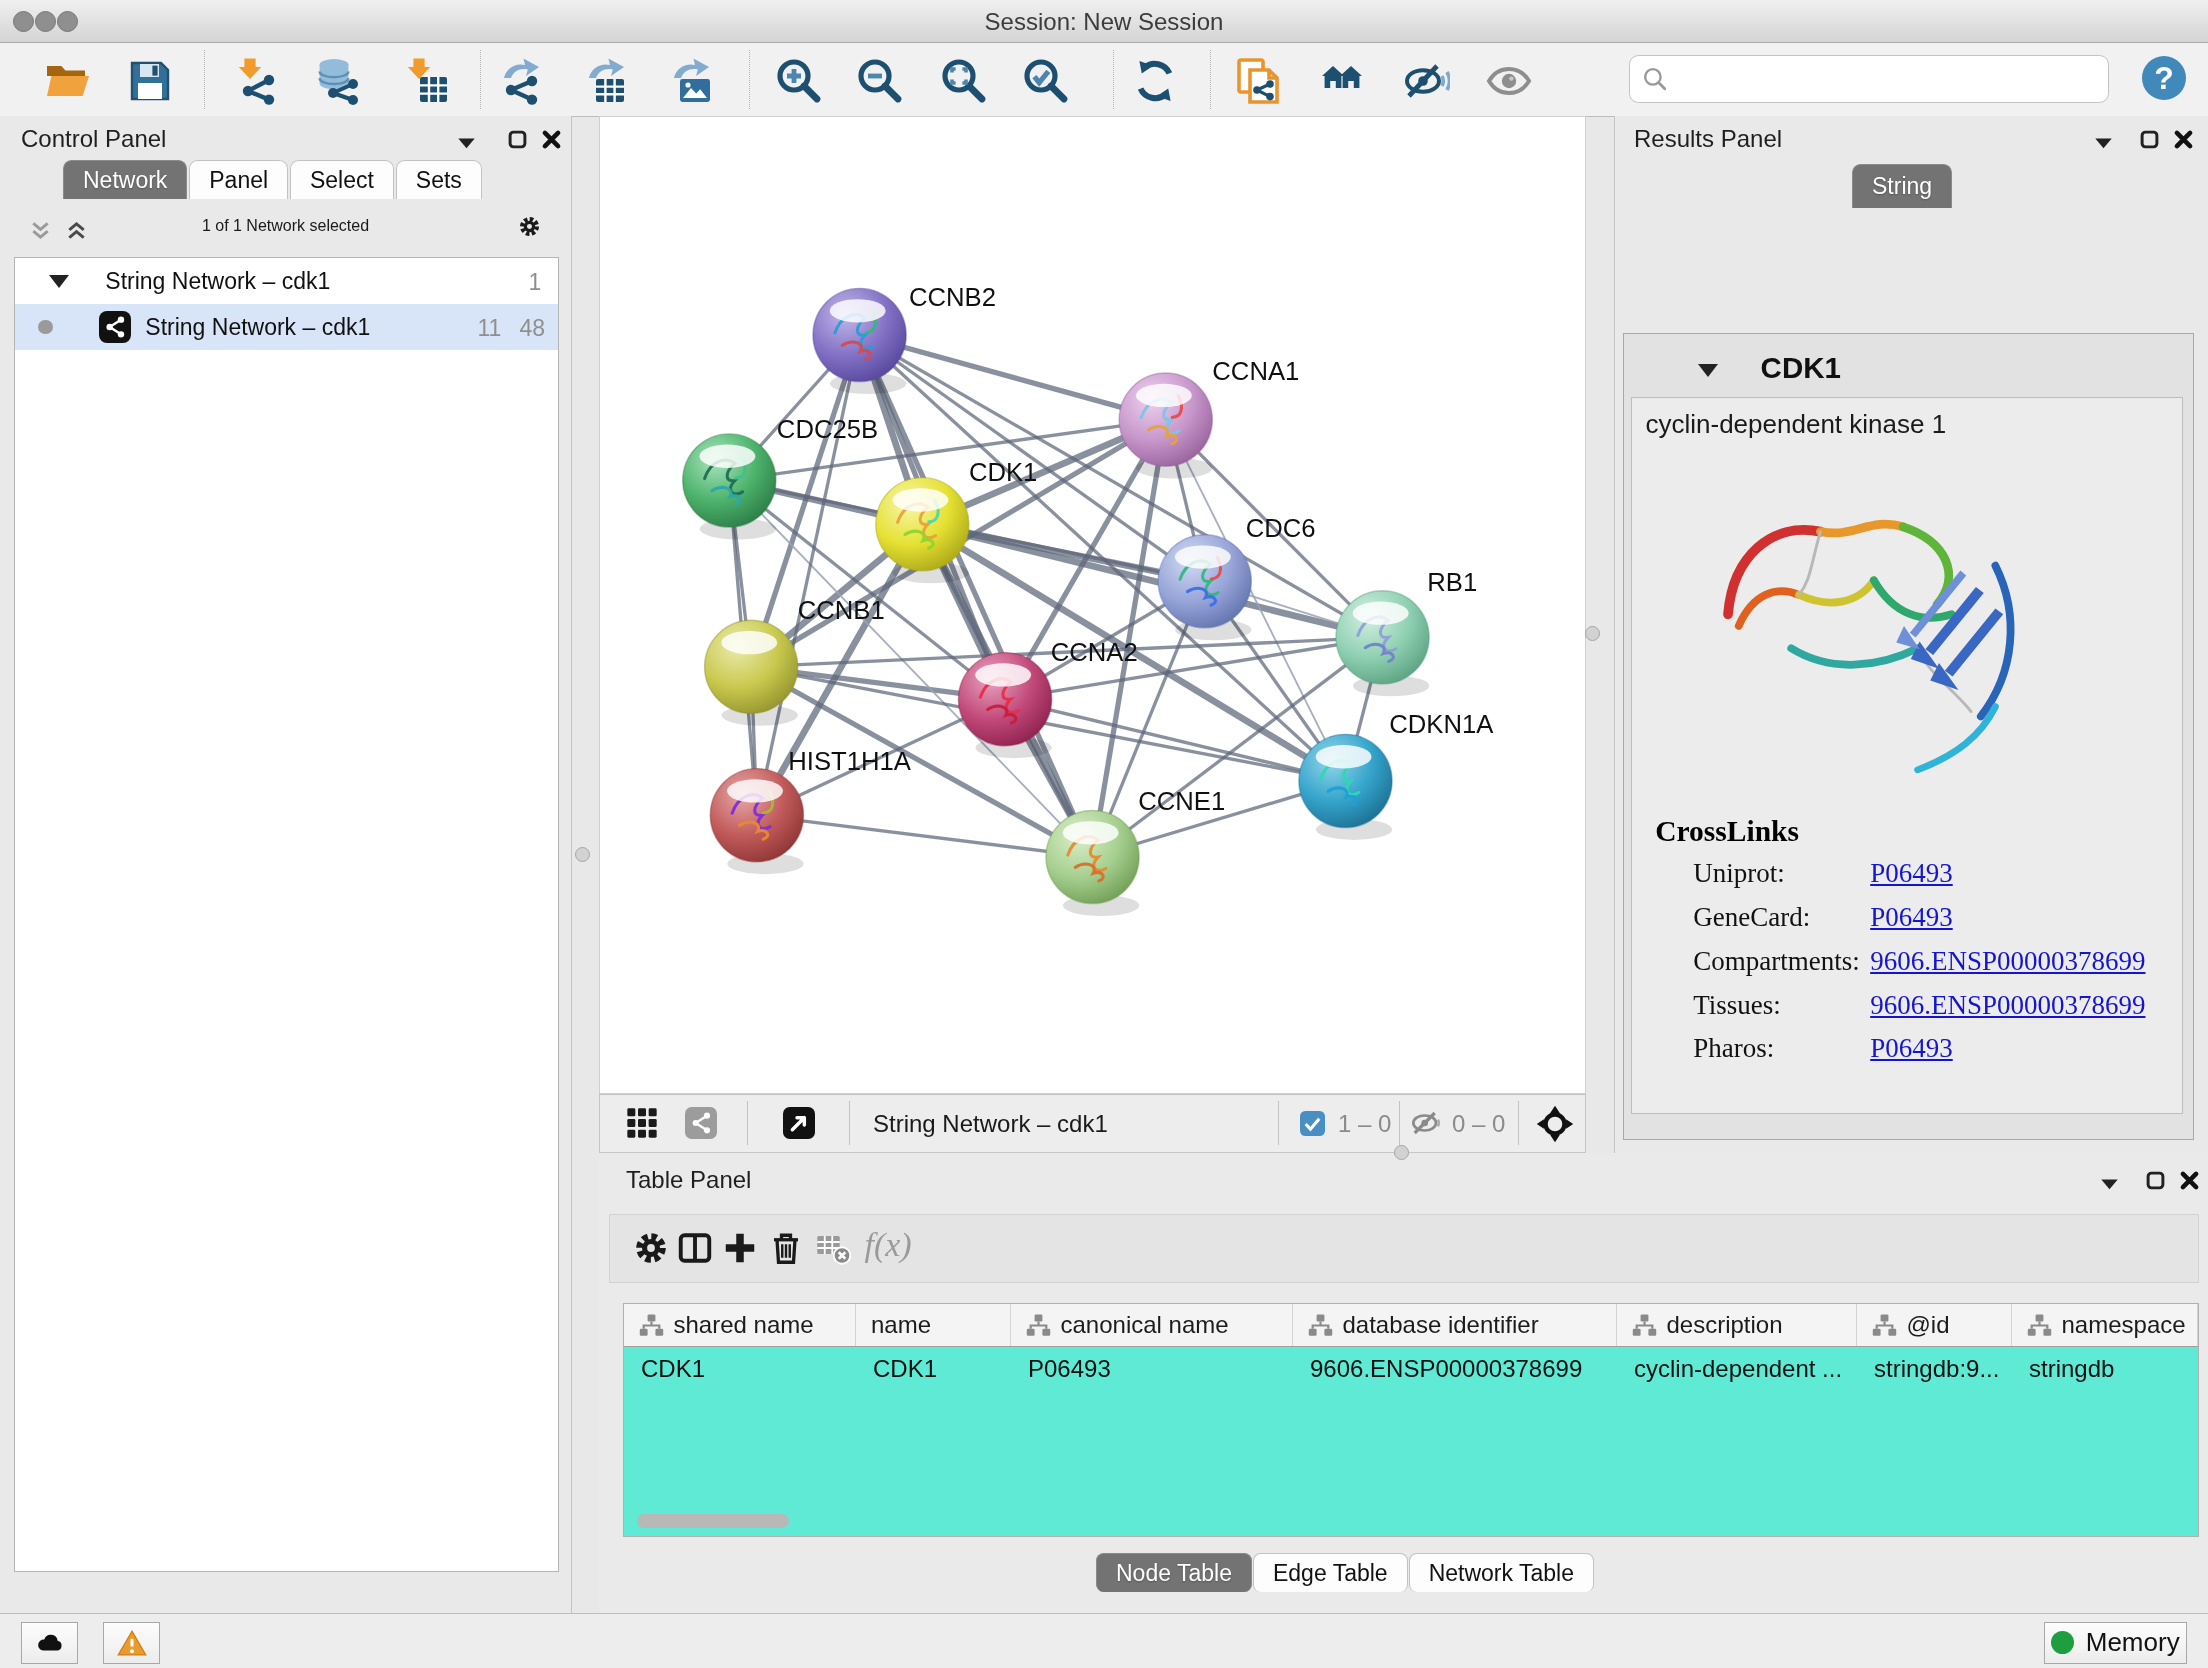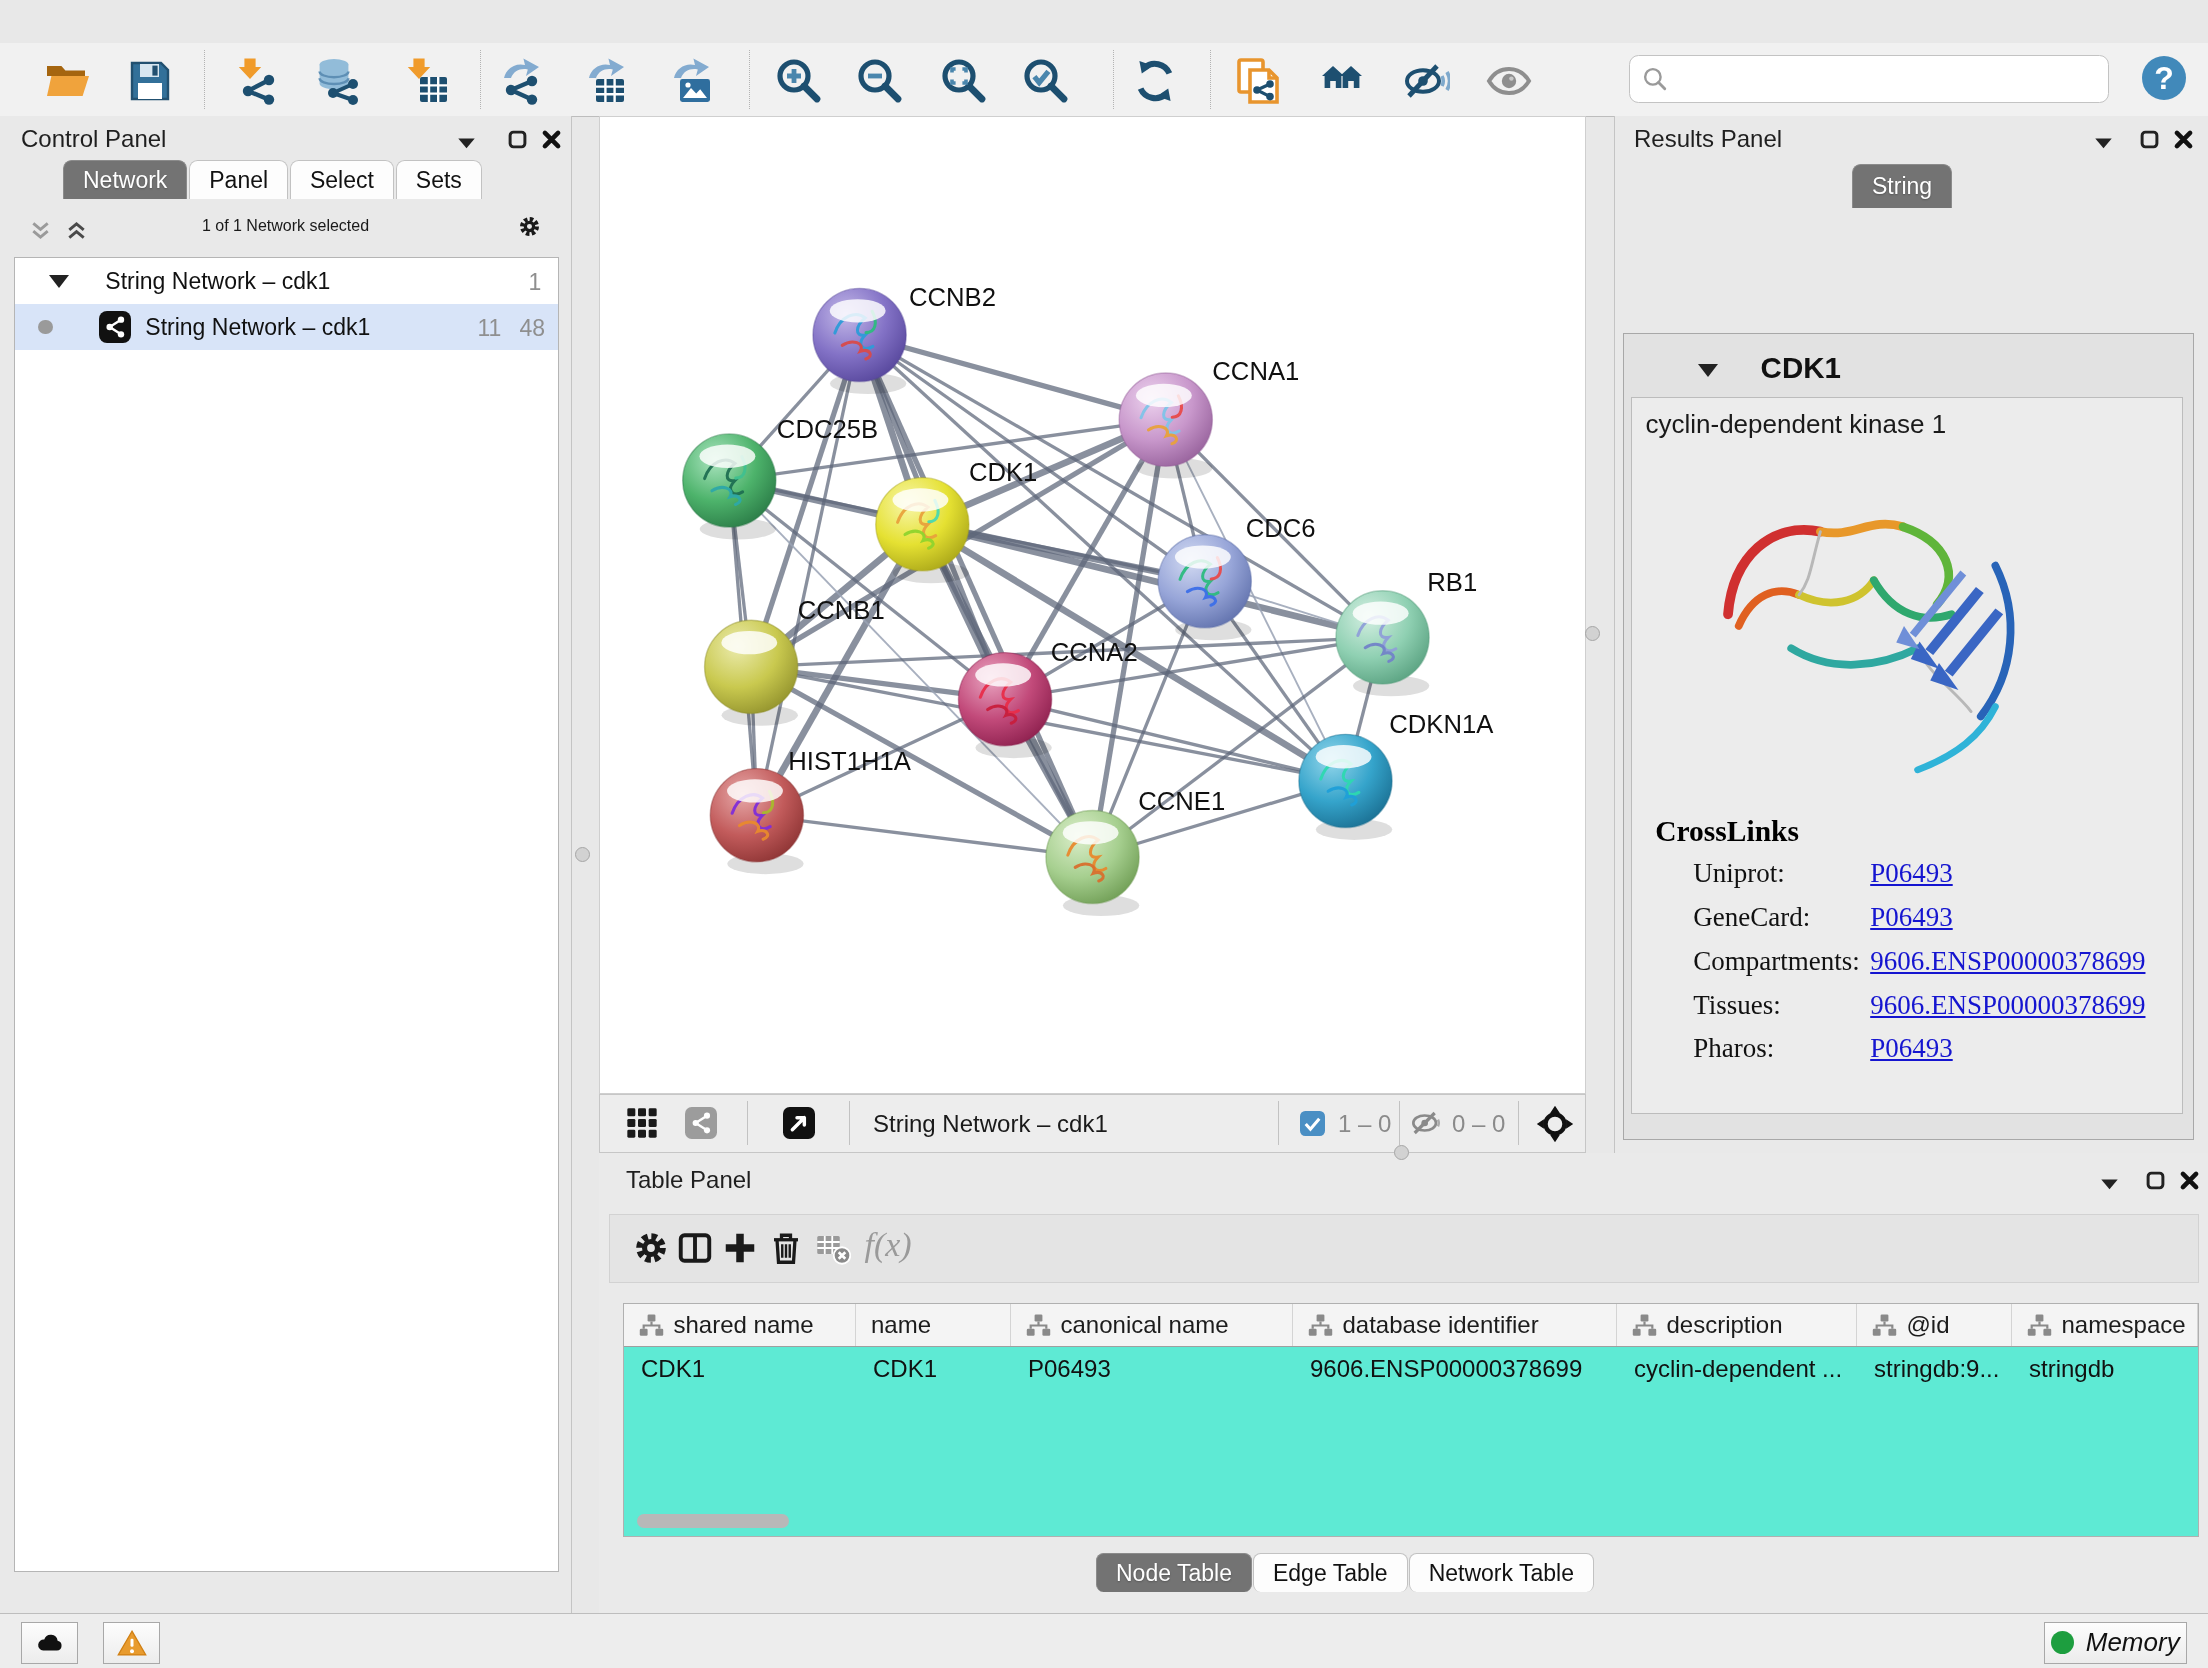--- a/index.html
+++ b/index.html
@@ -89,29 +89,35 @@
           background:#b8b8b8;}
   .ttabs{position:absolute;left:497px;top:400px;height:38px;}
   
   .sbar{position:absolute;left:0;top:1613px;width:2208px;height:55px;background:#ededed;
         border-top:1px solid #bdbdbd;}
   .sbtn{position:absolute;top:7.6px;width:55px;height:40px;background:linear-gradient(#fdfdfd,#ececec);
         border:1.9px solid #a8a8a8;display:flex;align-items:center;justify-content:center;}
   .sbtn svg{width:30px;height:30px;}
   .membtn{position:absolute;right:21px;top:7.6px;width:141px;height:40px;background:linear-gradient(#fdfdfd,#ececec);
           border:1.9px solid #a8a8a8;display:flex;align-items:center;justify-content:center;gap:11.4px;
-          font-size:26px;color:#111;font-style:italic;}
+          font-size:26px;color:#111;}
   .memdot{width:23px;height:23px;border-radius:50%;background:#1d9e3f;}
   .sdot{position:absolute;width:13.3px;height:13.3px;border-radius:50%;background:#d2d2d2;border:1px solid #a6a6a6;}
 </style>
 </head>
 <body>
 
 <div class="app">
 
+  <div class="tbar">
+    <span class="light" style="left:13.3px"></span>
+    <span class="light" style="left:35px"></span>
+    <span class="light" style="left:57px"></span>
+    <div class="wtitle">Session: New Session</div>
+  </div>
 
   <div class="mtool">
     <span class="tbtn" style="left:43px">
       <svg viewBox="0 0 24 24">
           <path d="M2 4.5h7.2l2 2.3H21v2.7H2z" fill="#a5650f"></path>
           <path d="M4.2 9.5H23l-3.2 10H2z" fill="#f0a33c"></path>
         </svg></span>
     <span class="tbtn" style="left:126px">
       <svg viewBox="0 0 24 24">
           <path d="M3 3h14.5L21 6.5V21H3z" fill="#327099" stroke="#215070" stroke-width="1.2"></path>

